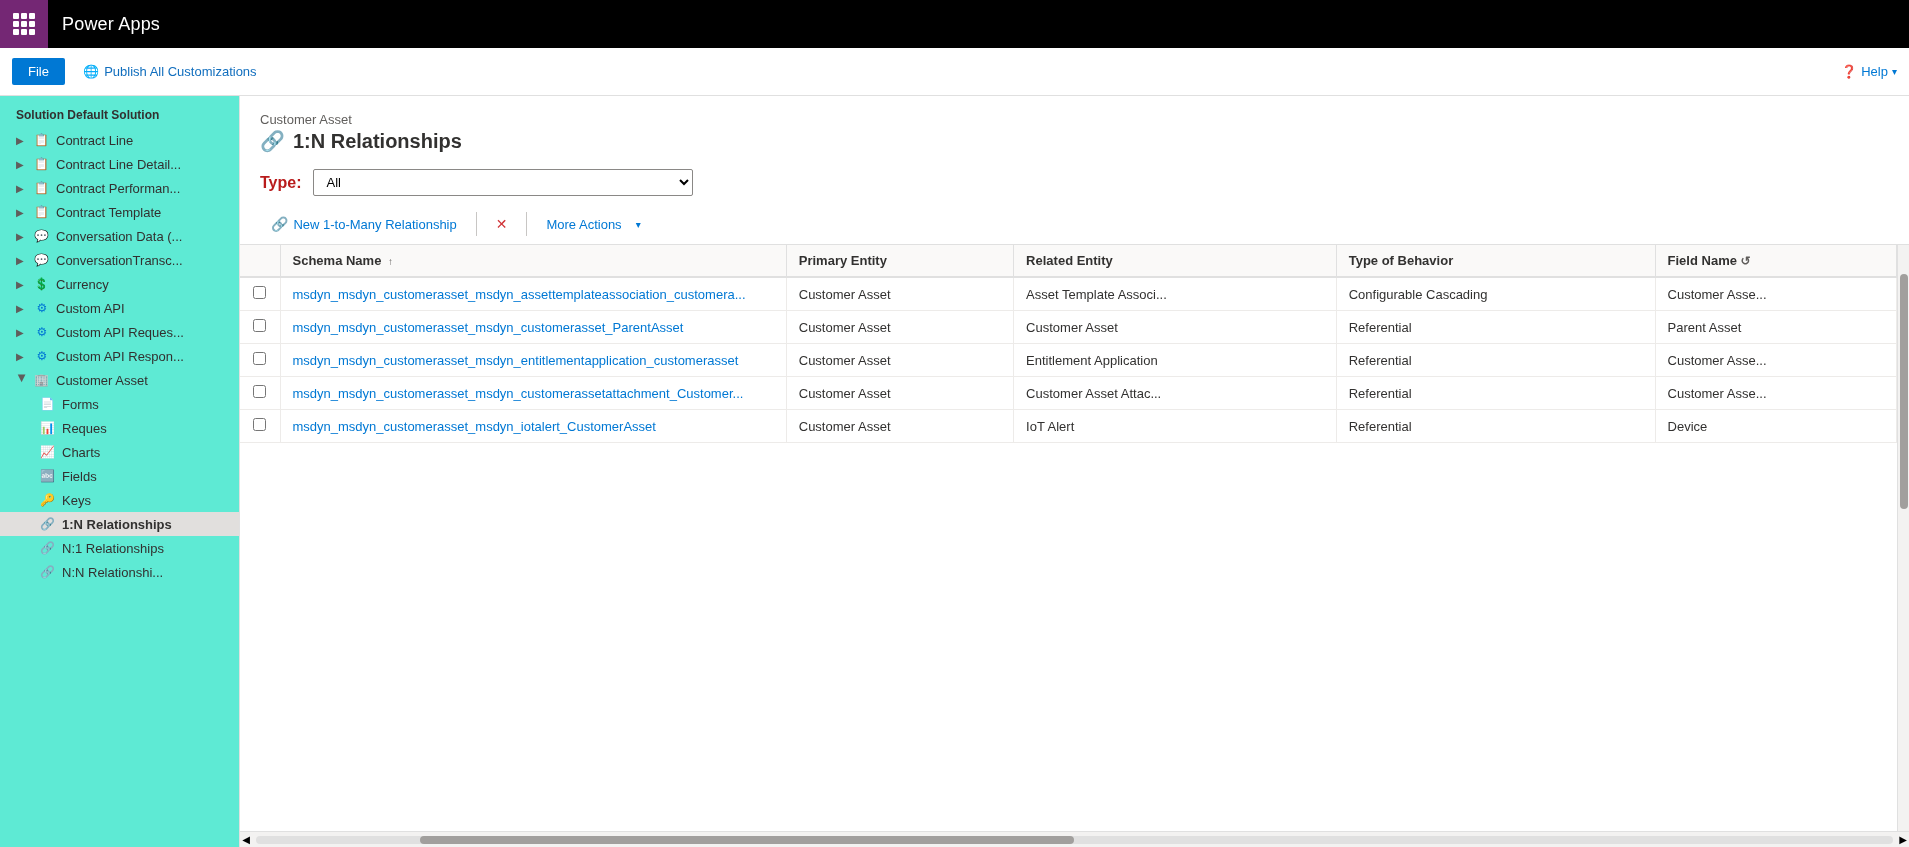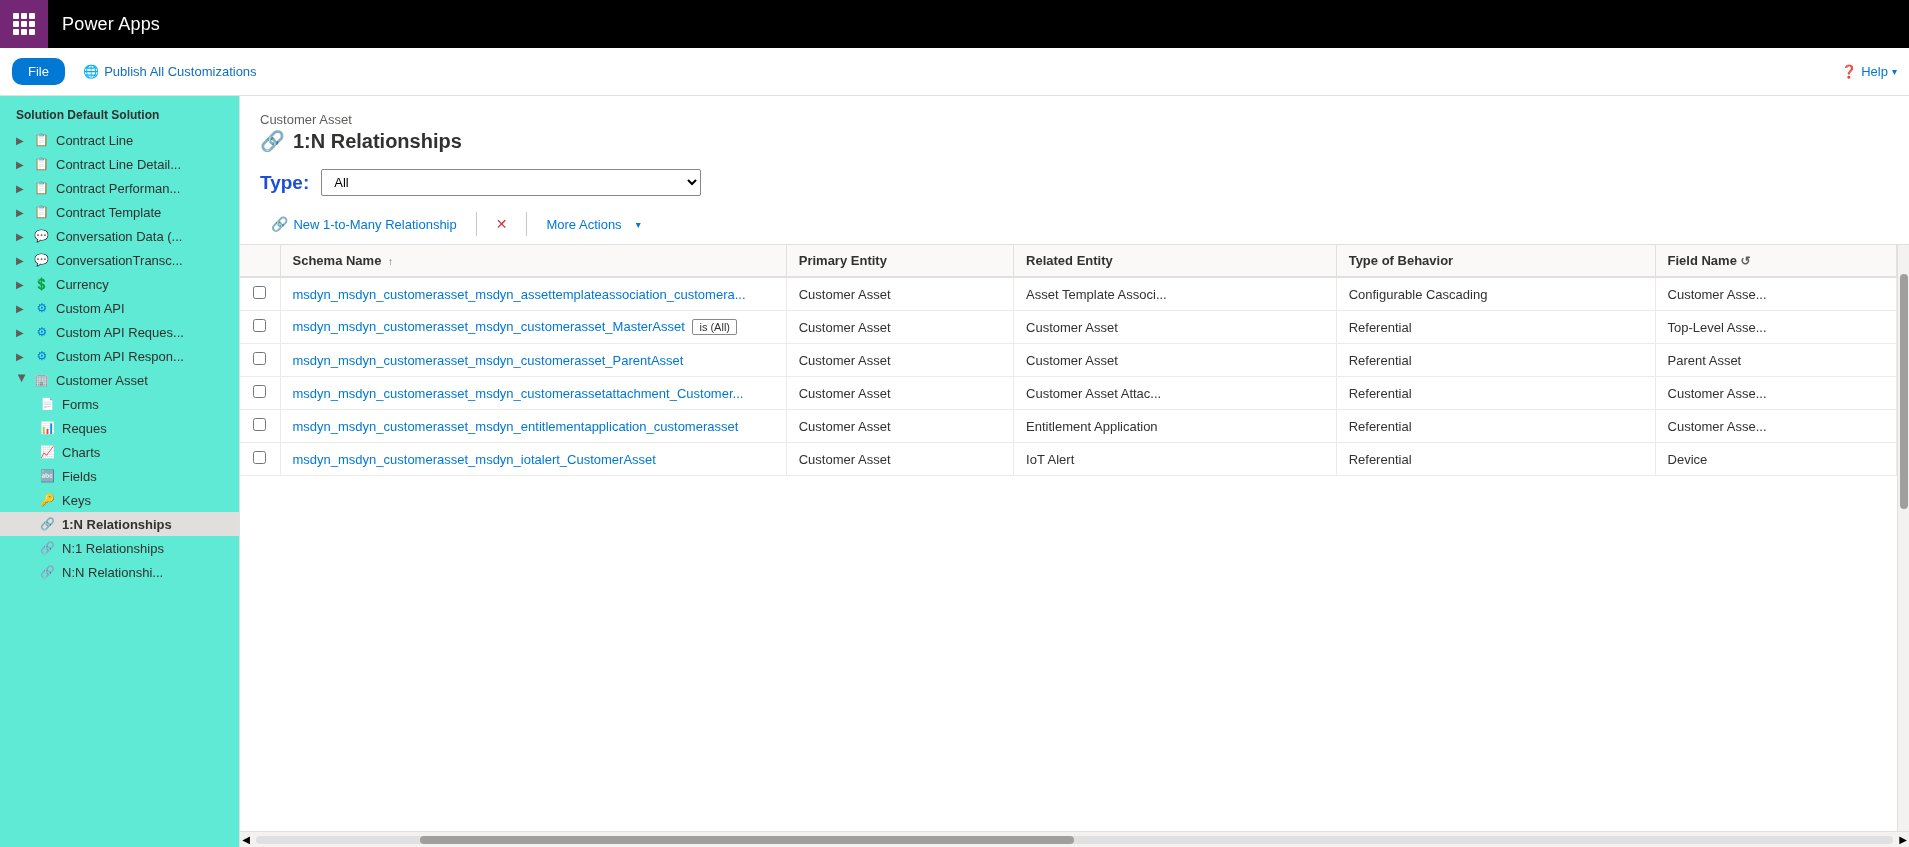--- a/index.html
+++ b/index.html
@@ -54,21 +54,21 @@
       color: #106ebe;
       border-radius: 2px;
     }
     .file-btn {
       background: #0078d4;
       color: #fff;
       padding: 6px 16px;
       border: none;
       cursor: pointer;
       font-size: 13px;
-      border-radius: 10px;
+      border-radius: 2px;
     }
     .toolbar-help {
       margin-left: auto;
       display: flex; align-items: center; gap: 4px;
       color: #0078d4;
       cursor: pointer;
       font-size: 13px;
     }
 
     
@@ -148,23 +148,23 @@
     }
 
     
     .type-filter {
       display: flex;
       align-items: center;
       padding: 8px 20px;
       gap: 12px;
     }
     .type-label {
-      font-size: 19px;
+      font-size: 16px;
       font-weight: 600;
-      color: #1d4ed8;
+      color: #b91c1c;
     }
     .type-select {
       width: 380px;
       padding: 4px 8px;
       border: 1px solid #8a8886;
       border-radius: 2px;
       font-size: 13px;
       background: #fff;
       cursor: pointer;
     }
@@ -516,69 +516,56 @@
               </td>
               <td>
                 <span class="schema-name">msdyn_msdyn_customerasset_msdyn_assettemplateassociation_customera...</span>
               </td>
               <td>Customer Asset</td>
               <td>Asset Template Associ...</td>
               <td>Configurable Cascading</td>
               <td>Customer Asse...</td>
             </tr>
 
-            <tr>
-              <td class="td-check">
-                <input type="checkbox" style="">
-              </td>
-              <td>
-                <span class="schema-name">msdyn_msdyn_customerasset_msdyn_customerasset_MasterAsset</span>
-                <span class="is-all-badge">is (All)</span>
-              </td>
-              <td>Customer Asset</td>
-              <td>Customer Asset</td>
-              <td>Referential</td>
-              <td>Top-Level Asse...</td>
-            </tr>
 
             <tr>
               <td class="td-check">
                 <input type="checkbox" style="">
               </td>
               <td>
                 <span class="schema-name">msdyn_msdyn_customerasset_msdyn_customerasset_ParentAsset</span>
               </td>
               <td>Customer Asset</td>
               <td>Customer Asset</td>
               <td>Referential</td>
               <td>Parent Asset</td>
             </tr>
 
             <tr>
               <td class="td-check">
                 <input type="checkbox" style="">
               </td>
               <td>
-                <span class="schema-name">msdyn_msdyn_customerasset_msdyn_customerassetattachment_Customer...</span>
+                <span class="schema-name">msdyn_msdyn_customerasset_msdyn_entitlementapplication_customerasset</span>
               </td>
               <td>Customer Asset</td>
-              <td>Customer Asset Attac...</td>
+              <td>Entitlement Application</td>
               <td>Referential</td>
               <td>Customer Asse...</td>
             </tr>
 
             <tr>
               <td class="td-check">
                 <input type="checkbox" style="">
               </td>
               <td>
-                <span class="schema-name">msdyn_msdyn_customerasset_msdyn_entitlementapplication_customerasset</span>
+                <span class="schema-name">msdyn_msdyn_customerasset_msdyn_customerassetattachment_Customer...</span>
               </td>
               <td>Customer Asset</td>
-              <td>Entitlement Application</td>
+              <td>Customer Asset Attac...</td>
               <td>Referential</td>
               <td>Customer Asse...</td>
             </tr>
 
 
             <tr>
               <td class="td-check">
                 <input type="checkbox" style="">
               </td>
               <td>

